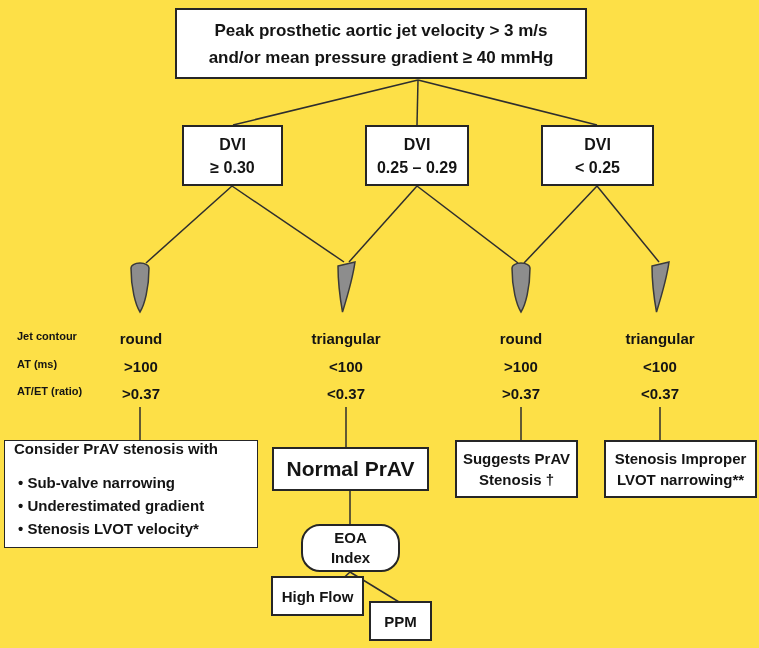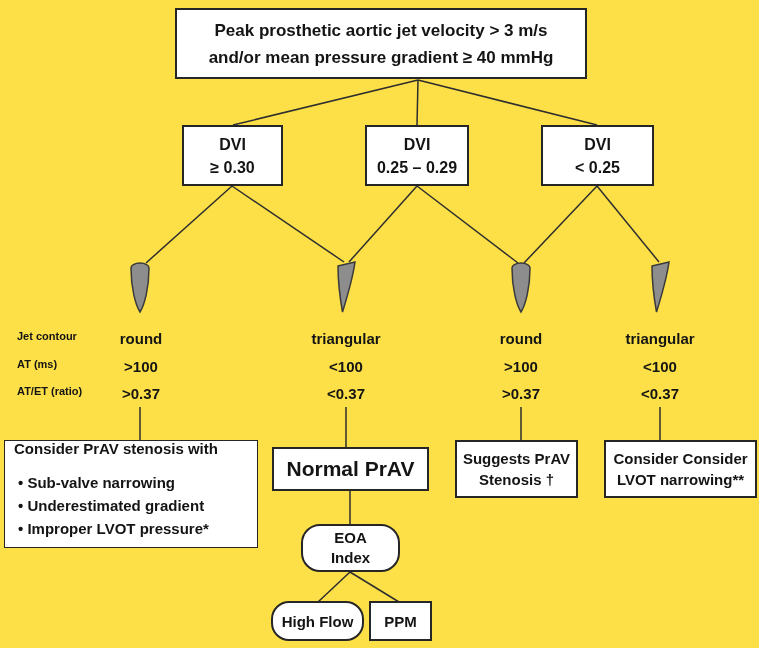--- a/index.html
+++ b/index.html
@@ -36,21 +36,21 @@
   .c1 { left: 141px; } .c2 { left: 346px; } .c3 { left: 521px; } .c4 { left: 660px; }
   .bullet-box {
     left: 4px; top: 440px; width: 254px; height: 108px;
     align-items: flex-start; justify-content: flex-end;
     text-align: left; padding: 7px 9px; font-size: 15px; line-height: 23px;
     border-width: 1.5px;
   }
   .bullet-box .bullets { padding-left: 4px; margin-top: 11px; }
   .normal-box   { left: 272px; top: 447px; width: 157px; height: 44px; font-size: 21px; }
   .eoa-box      { left: 301px; top: 524px; width: 99px;  height: 48px; font-size: 15px; line-height: 20px; border-radius: 19px; }
-  .highflow-box { left: 271px; top: 601px; width: 93px;  height: 40px; font-size: 15px; border-radius: 18px; }
+  .highflow-box { left: 271px; top: 576px; width: 93px;  height: 40px; font-size: 15px; }
   .ppm-box      { left: 369px; top: 601px; width: 63px;  height: 40px; font-size: 15px; }
   .suggests-box { left: 455px; top: 440px; width: 123px; height: 58px; font-size: 15px; line-height: 21px; }
   .improper-box { left: 604px; top: 440px; width: 153px; height: 58px; font-size: 15px; line-height: 21px; }
 </style>
 </head>
 <body>
 
 <div class="canvas">
 
   <svg class="lines" viewBox="0 0 759 648" xmlns="http://www.w3.org/2000/svg">
@@ -120,21 +120,21 @@
   <div class="colval r3 c1">&gt;0.37</div>
   <div class="colval r3 c2">&lt;0.37</div>
   <div class="colval r3 c3">&gt;0.37</div>
   <div class="colval r3 c4">&lt;0.37</div>
 
   <div class="box bullet-box">
     <div>Consider PrAV stenosis with</div>
     <div class="bullets">
       <div>• Sub-valve narrowing</div>
       <div>• Underestimated gradient</div>
-      <div>• Improper LVOT pressure*</div>
+      <div>• Stenosis LVOT velocity*</div>
     </div>
   </div>
 
   <div class="box normal-box">
     <div>Normal PrAV</div>
   </div>
 
   <div class="box eoa-box">
     <div>EOA</div>
     <div>Index</div>
@@ -147,17 +147,17 @@
   <div class="box ppm-box">
     <div>PPM</div>
   </div>
 
   <div class="box suggests-box">
     <div>Suggests PrAV</div>
     <div>Stenosis †</div>
   </div>
 
   <div class="box improper-box">
-    <div>Consider Consider</div>
+    <div>Stenosis Improper</div>
     <div>LVOT narrowing**</div>
   </div>
 
 </div>
 
 </body></html>

